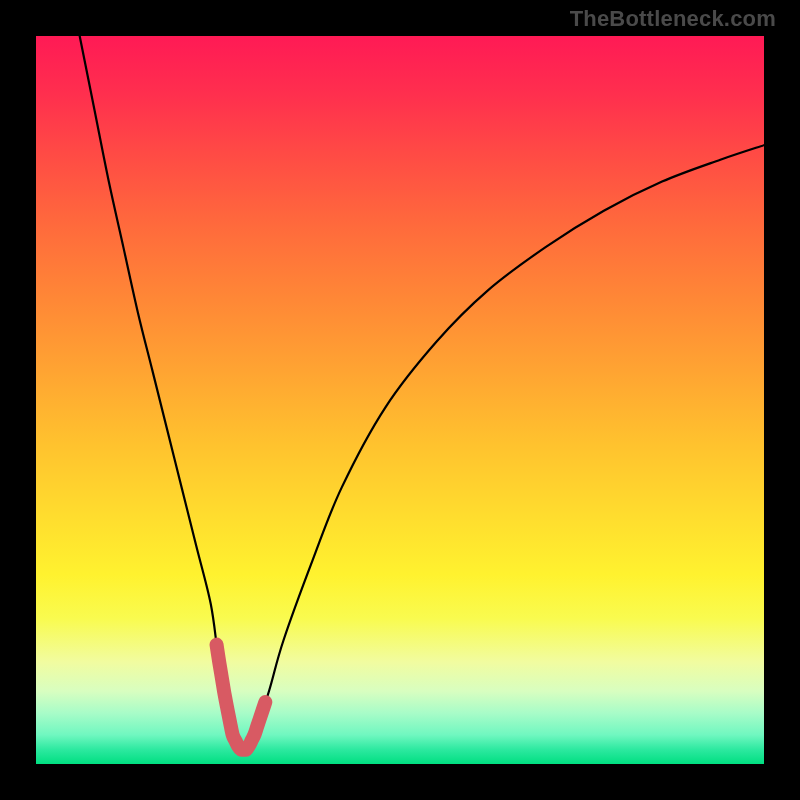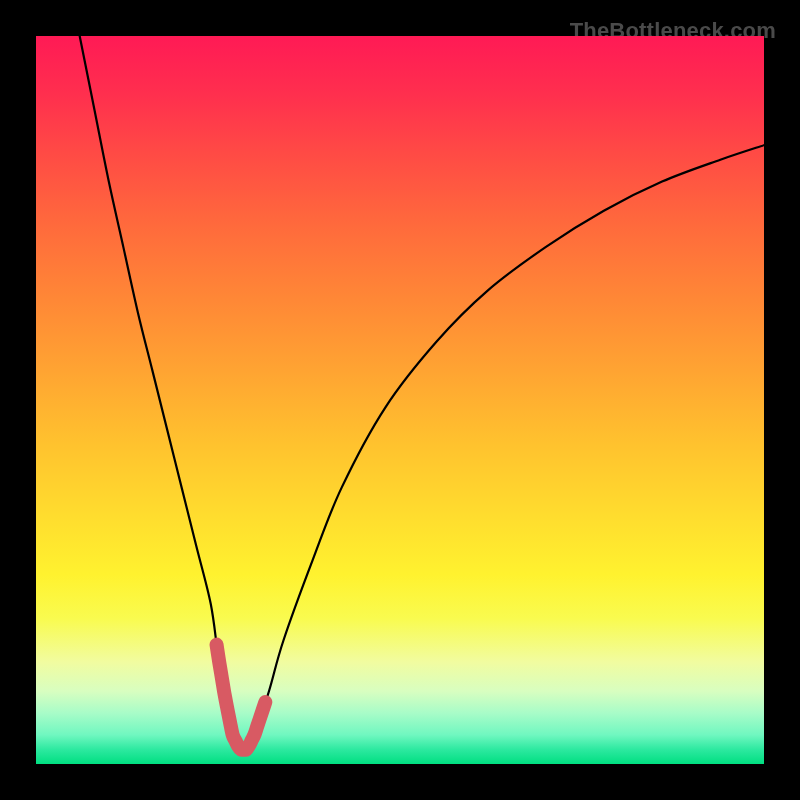--- a/index.html
+++ b/index.html
@@ -42,21 +42,21 @@
       #f1fca0 86%,
       #d8fec0 90%,
       #a8fcc8 93%,
       #70f7c0 96%,
       #2de9a0 98%,
       #00df81 100%
     );
   }
   .watermark {
     position: absolute;
-    top: 18px;
+    top: 6px;
     right: 24px;
     color: #4a4a4a;
     font-size: 22px;
     font-weight: 600;
     letter-spacing: 0.2px;
     user-select: none;
     margin-left: 35px;
   }
   svg.curve {
     position: absolute;

